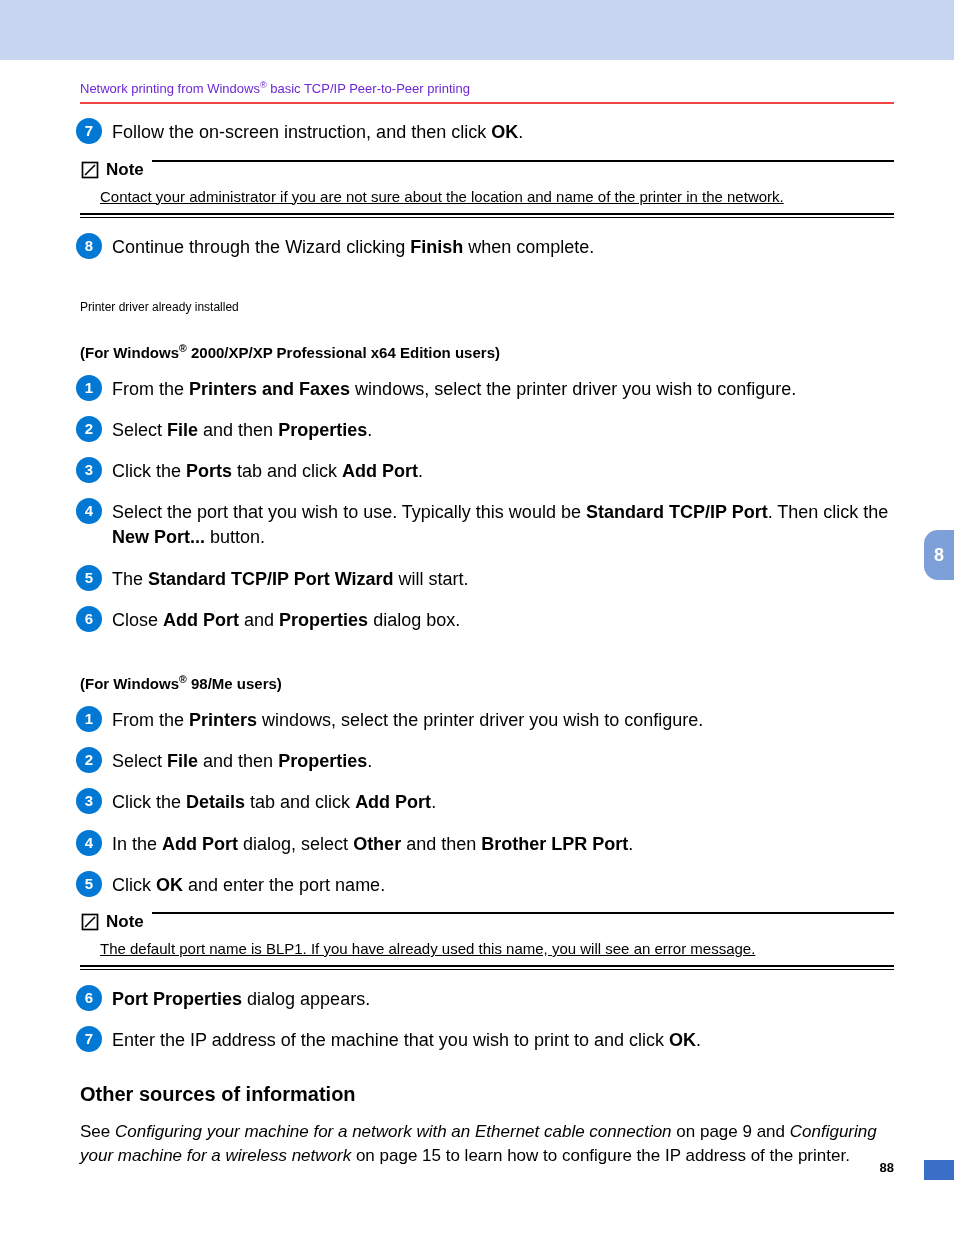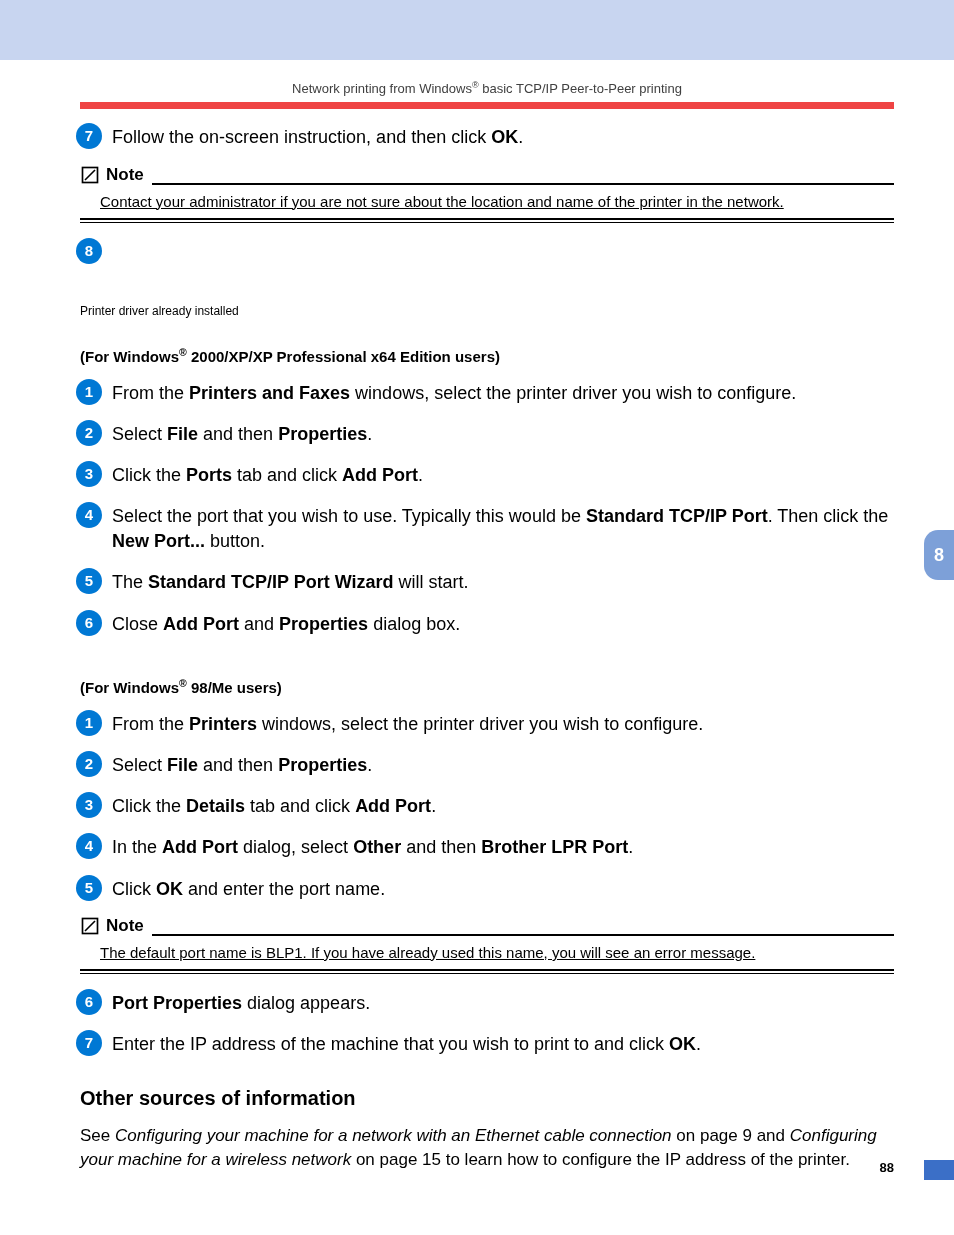--- a/index.html
+++ b/index.html
@@ -1,26 +1,26 @@
 <!DOCTYPE html>
 <html><head>
 <meta charset="utf-8">
 <style>
   * { box-sizing: border-box; margin: 0; padding: 0; }
   html, body { width: 954px; background: #fff; font-family: Arial, Helvetica, sans-serif; color: #000; }
   .page { position: relative; width: 954px; min-height: 1235px; }
   .top-bar { width: 100%; height: 60px; background: #c8d5f0; }
   .content { padding: 20px 60px 40px 80px; }
-  .running-header { text-align: center; font-size: 13px; color: #404040; margin-bottom: 10px; padding-bottom: 6px; border-bottom: 7px solid #ef4444; }
+  .running-header { text-align: left; font-size: 13px; color: #6d28d9; margin-bottom: 10px; padding-bottom: 6px; border-bottom: 2px solid #ef4444; }
   sup { font-size: 0.7em; vertical-align: super; }
   .step { display: flex; align-items: flex-start; margin: 14px 0 14px -4px; }
   .bullet { flex: 0 0 26px; width: 26px; height: 26px; border-radius: 50%; background: #0078d4; color: #fff; font-weight: bold; font-size: 15px; line-height: 26px; text-align: center; margin-right: 10px; }
   .step-text { font-size: 18px; line-height: 1.4; padding-top: 2px; }
   .note { margin: 6px 0 14px 0; }
-  .note-head { display: flex; align-items: flex-end; }
+  .note-head { display: flex; align-items: flex-start; }
   .note-label { font-weight: bold; font-size: 17px; margin: 0 8px 0 6px; }
   .note-rule { flex: 1; height: 2px; background: #000; }
   .note-body { font-size: 15px; margin: 6px 0 6px 20px; line-height: 1.4; text-decoration: underline; }
   .note-bottom { width: 100%; height: 6px; margin-top: 6px; }
   .note-bottom .l1 { width: 100%; height: 2px; background: #000; }
   .note-bottom .l2 { width: 100%; height: 1px; background: #000; margin-top: 2px; }
   h3 { font-size: 12px; font-weight: normal; margin: 40px 0 10px 0; }
   .para { font-size: 17px; line-height: 1.4; margin: 8px 0 16px 0; }
   .subhead { font-size: 15px; font-weight: bold; margin: 28px 0 4px 0; }
   h1 { font-size: 20px; font-weight: bold; margin: 30px 0 14px 0; }
@@ -63,20 +63,23 @@
       </div>
       <div class="note-body">Contact your administrator if you are not sure about the location and name of the printer in the network.</div>
       <div class="note-bottom">
           <div class="l1"></div>
           <div class="l2"></div>
         </div>
     </div>
 
     <div class="step">
       <div class="bullet">8</div>
+      <div class="step-text">
+        <span>Continue through the Wizard clicking </span><b>Finish</b><span> when complete.</span>
+      </div>
     </div>
 
     <h3>Printer driver already installed</h3>
 
     <p class="subhead">
       <span>(For Windows</span><sup>®</sup><span> 2000/XP/XP Professional x64 Edition users)</span>
     </p>
 
     <div class="step">
       <div class="bullet">1</div>

